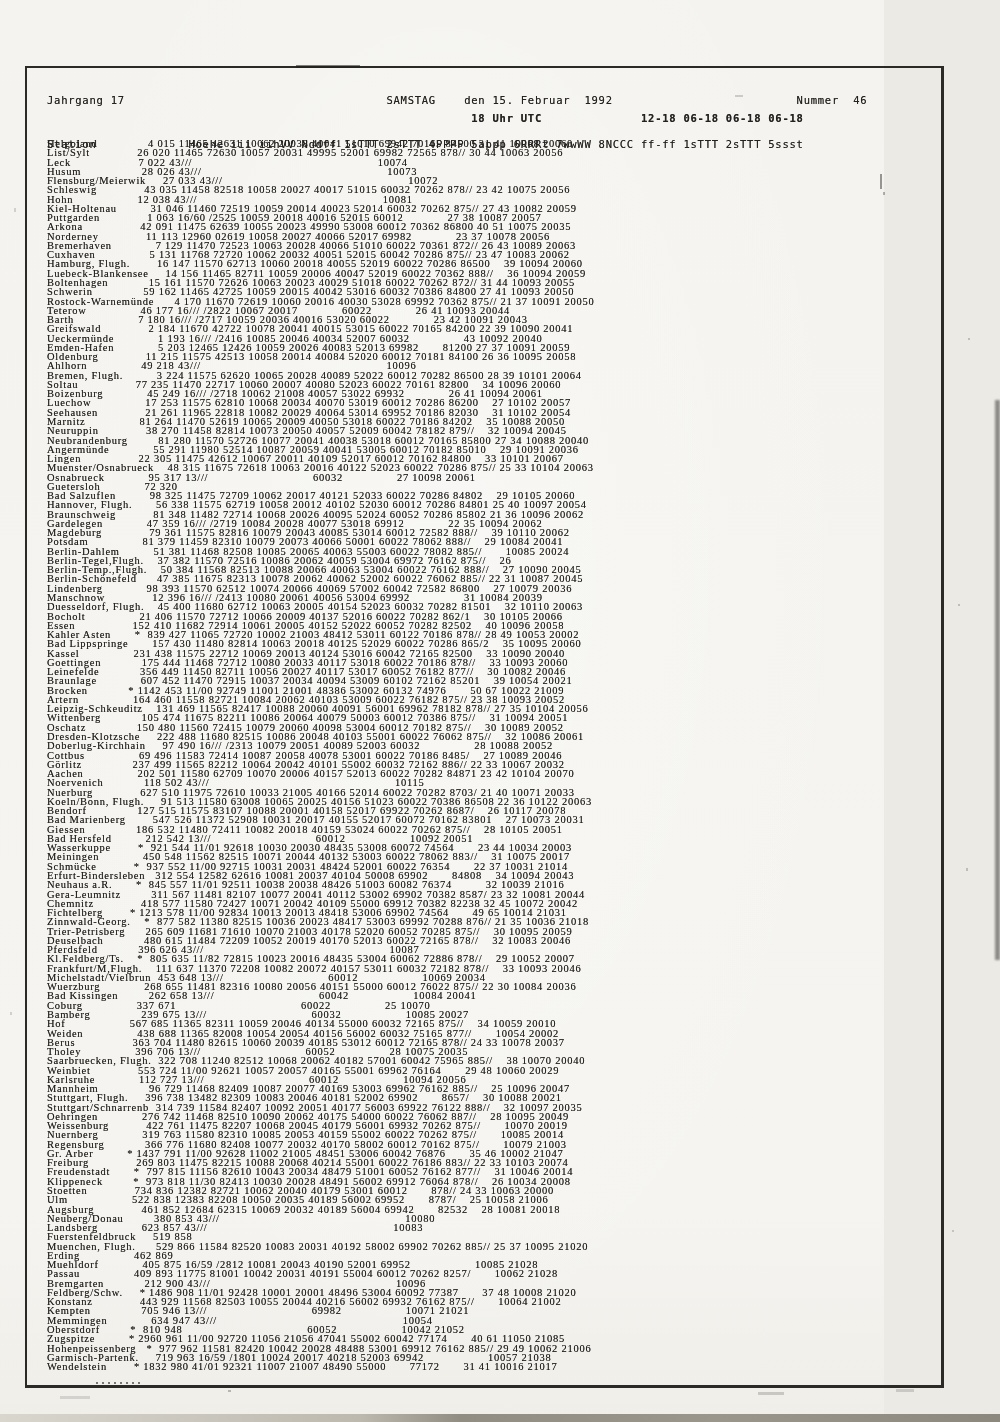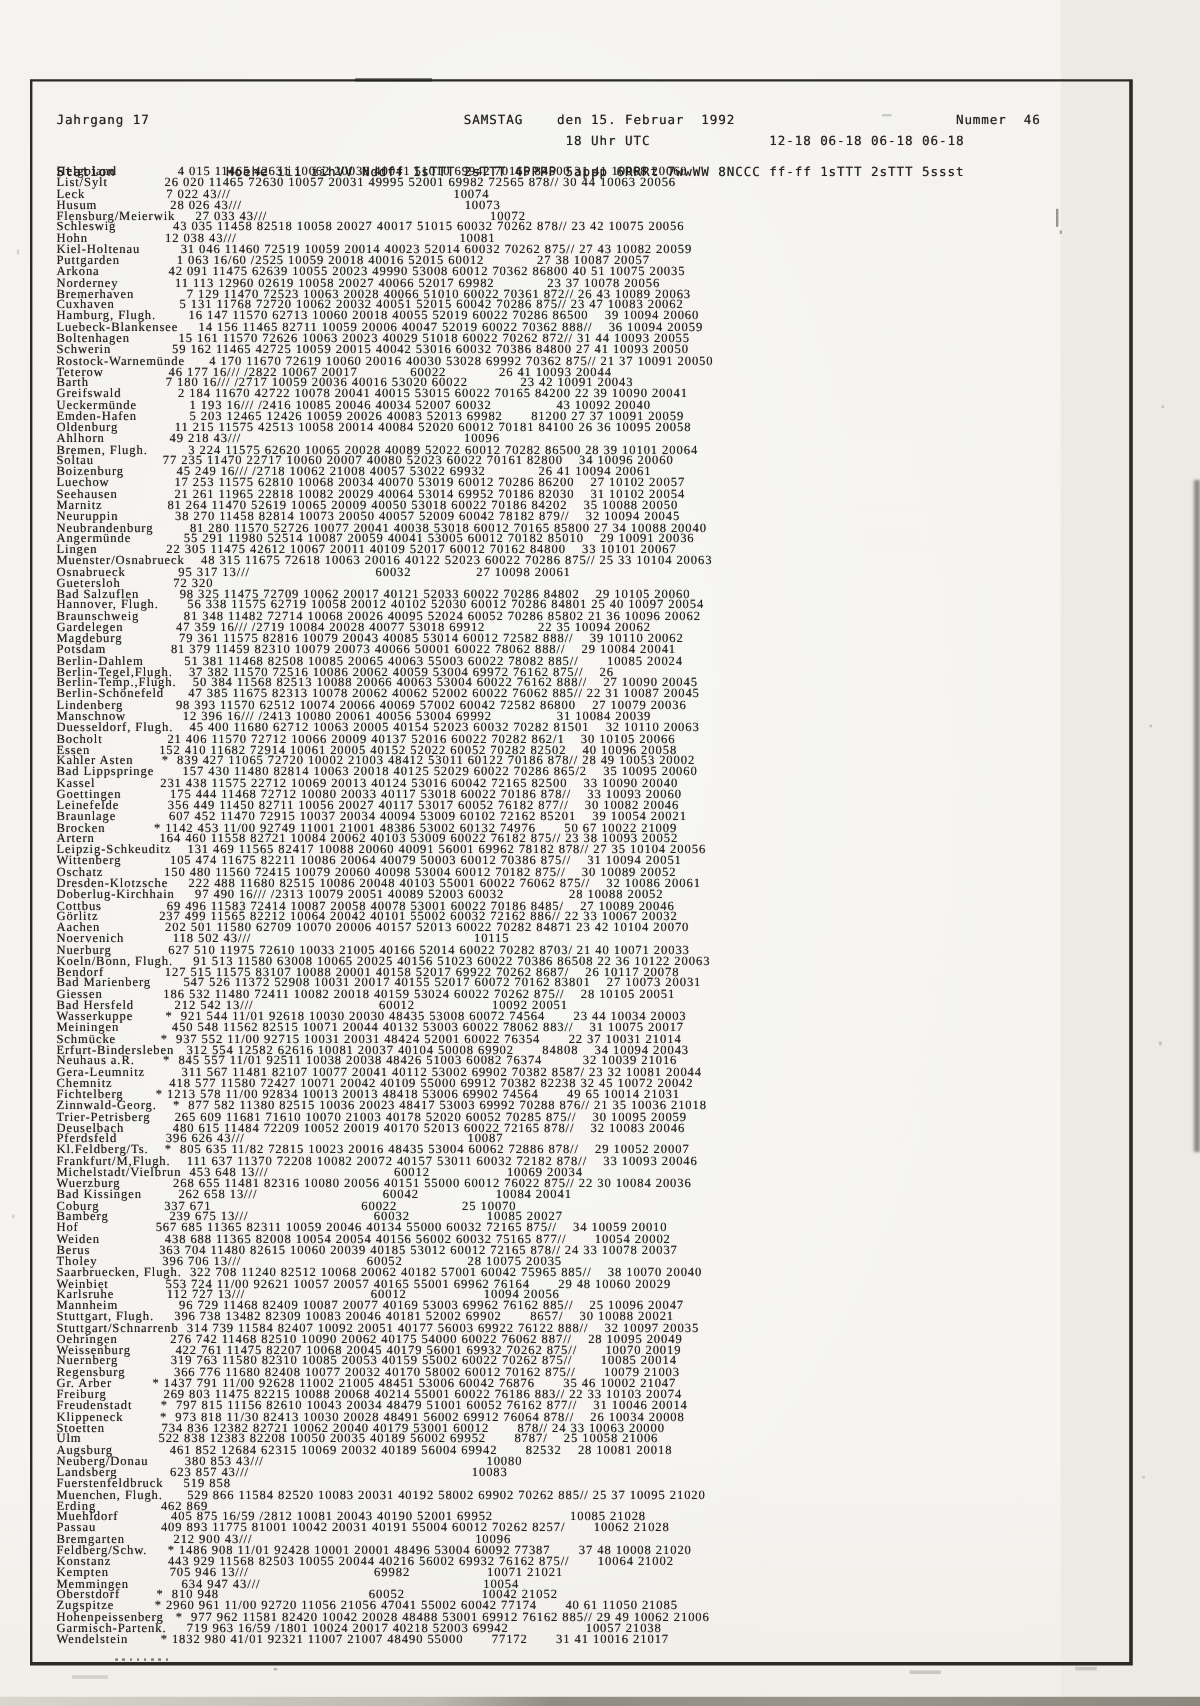--- a/index.html
+++ b/index.html
@@ -24,21 +24,21 @@
   }
   .mono{
     font-family:"DejaVu Sans Mono", monospace;
     font-size:10.5px;
     letter-spacing:0.75px;
     color:#232220;
     white-space:pre;
     text-shadow:0 0 0.6px rgba(35,34,32,0.65);
   }
   .masthead{position:absolute;left:47px;top:84px;line-height:10px;}
-  .hline1{position:absolute;left:47px;top:102px;line-height:10px;}
+  .hline1{position:absolute;left:47px;top:102px;line-height:10px;font-weight:bold;}
   .hline2{position:absolute;left:47px;top:128px;line-height:10px;}
   .hline3{position:absolute;left:47px;top:121.5px;line-height:10px;}
   .rows{position:absolute;left:47px;top:139px;font-family:Liberation Serif, serif;}
   .rows .row{line-height:9.28px;height:9.28px;}
   
   .speck{position:absolute;background:rgba(30,30,28,0.55);}
   .edge-shadow{
     position:absolute;left:995px;top:400px;width:5px;height:560px;
     background:rgba(45,44,42,0.5);filter:blur(1.2px);
   }

